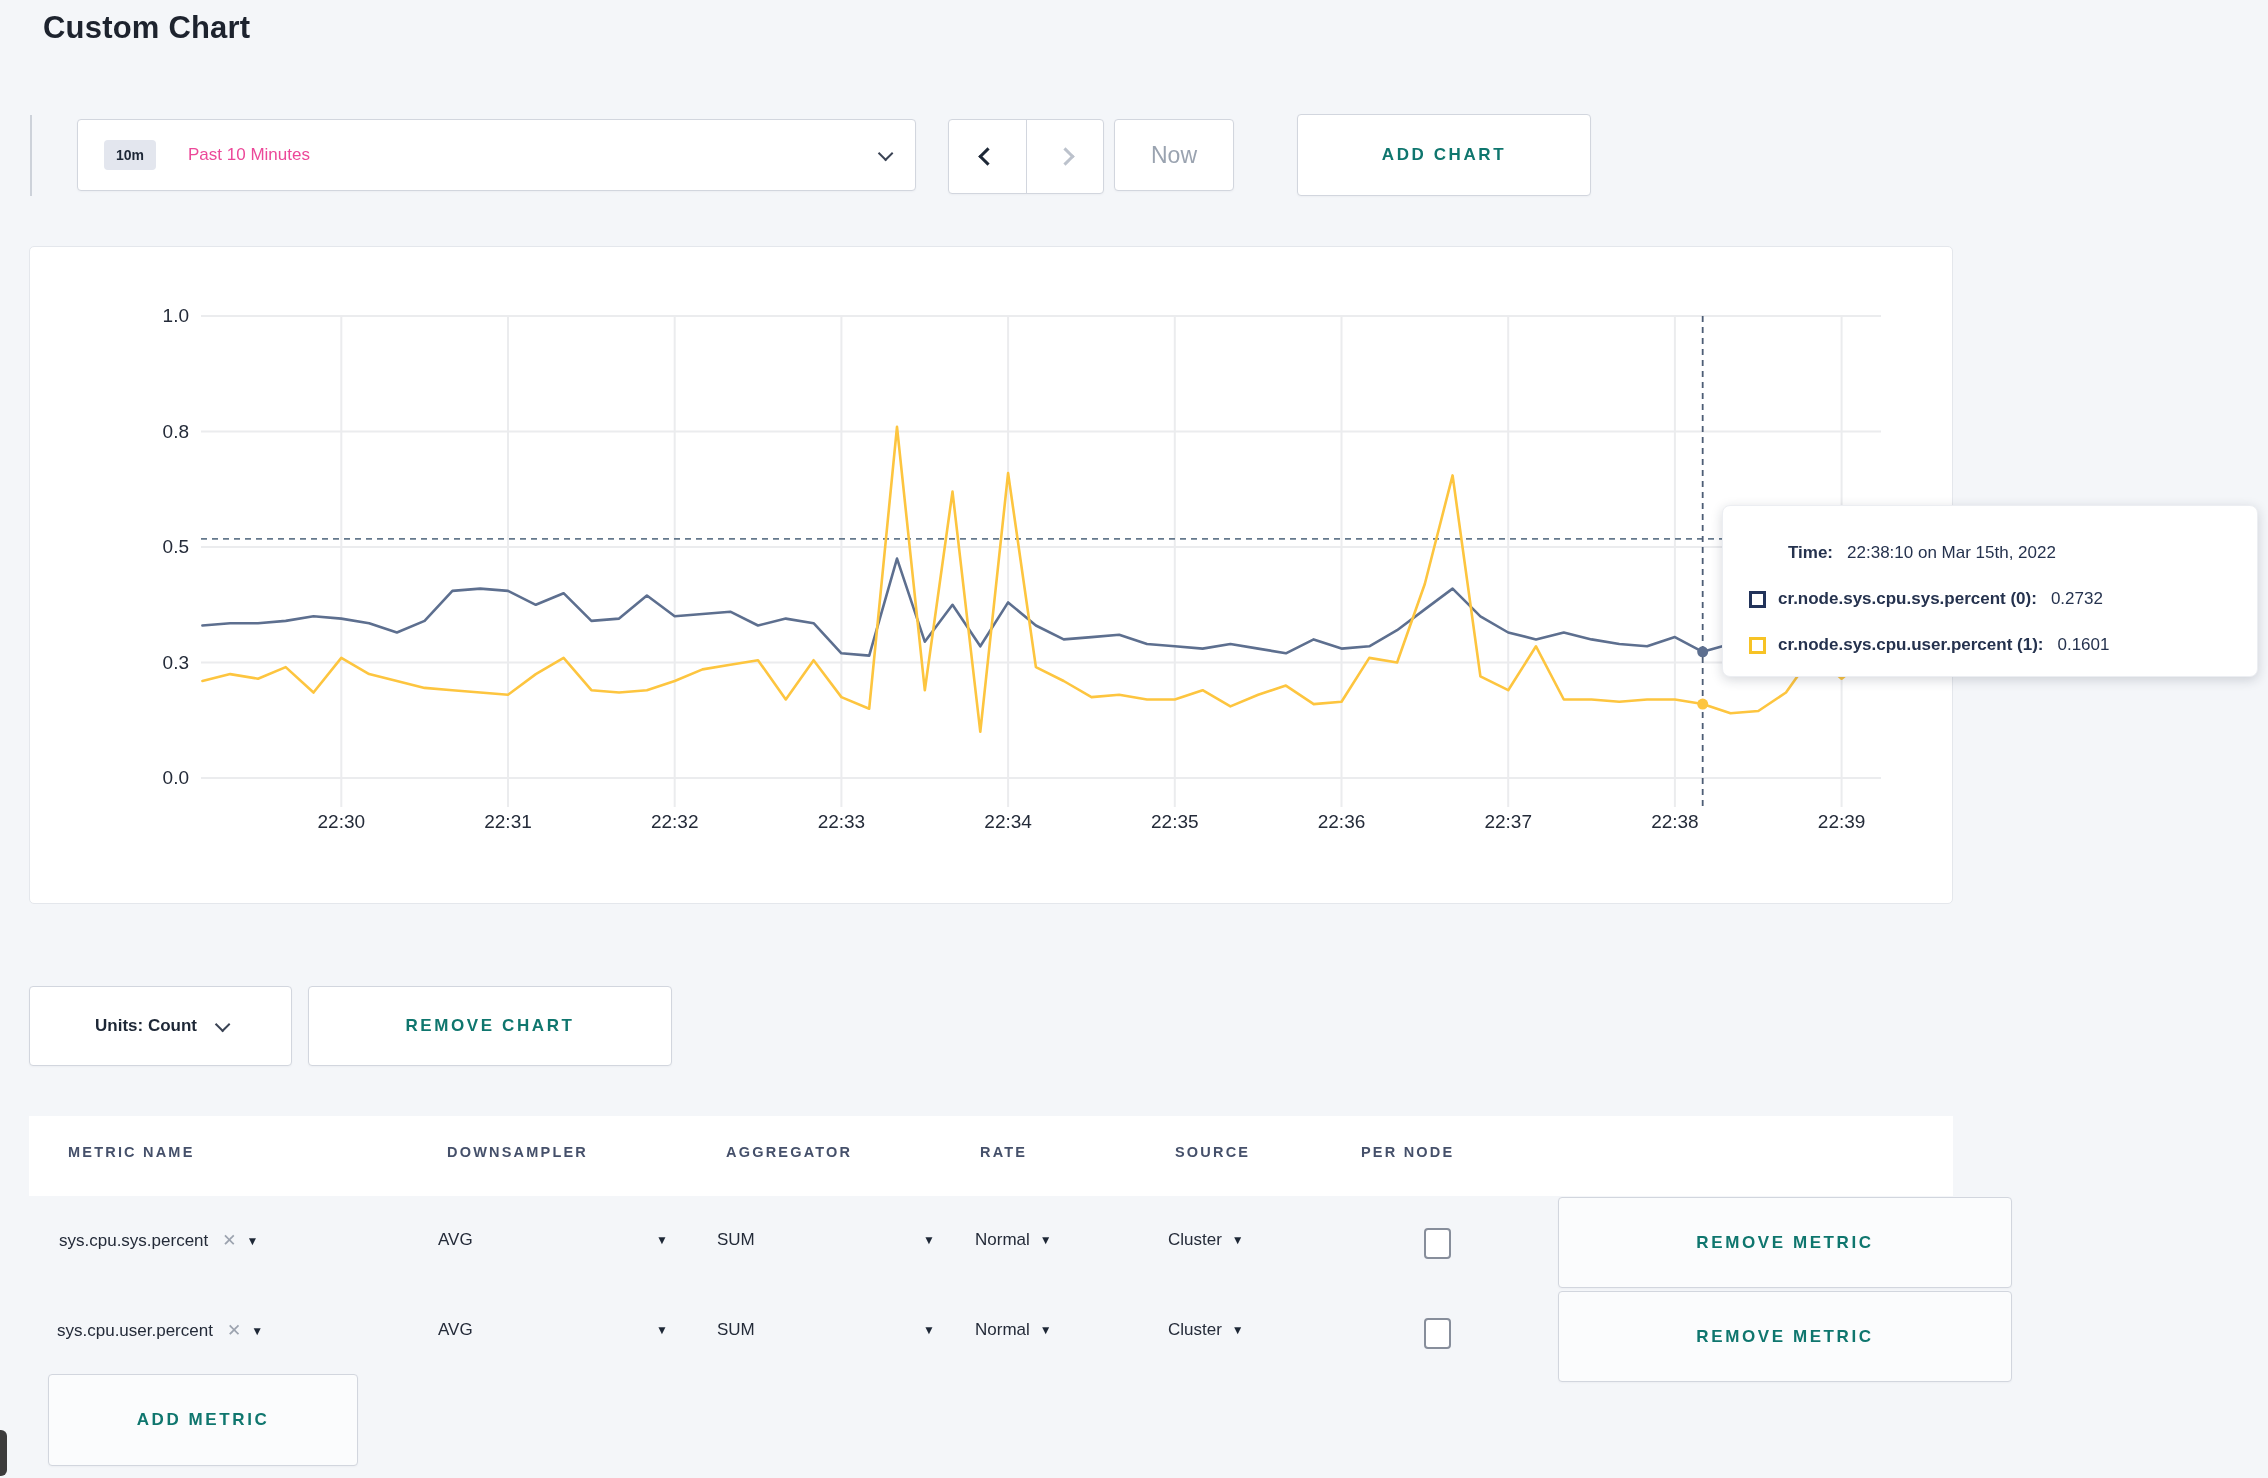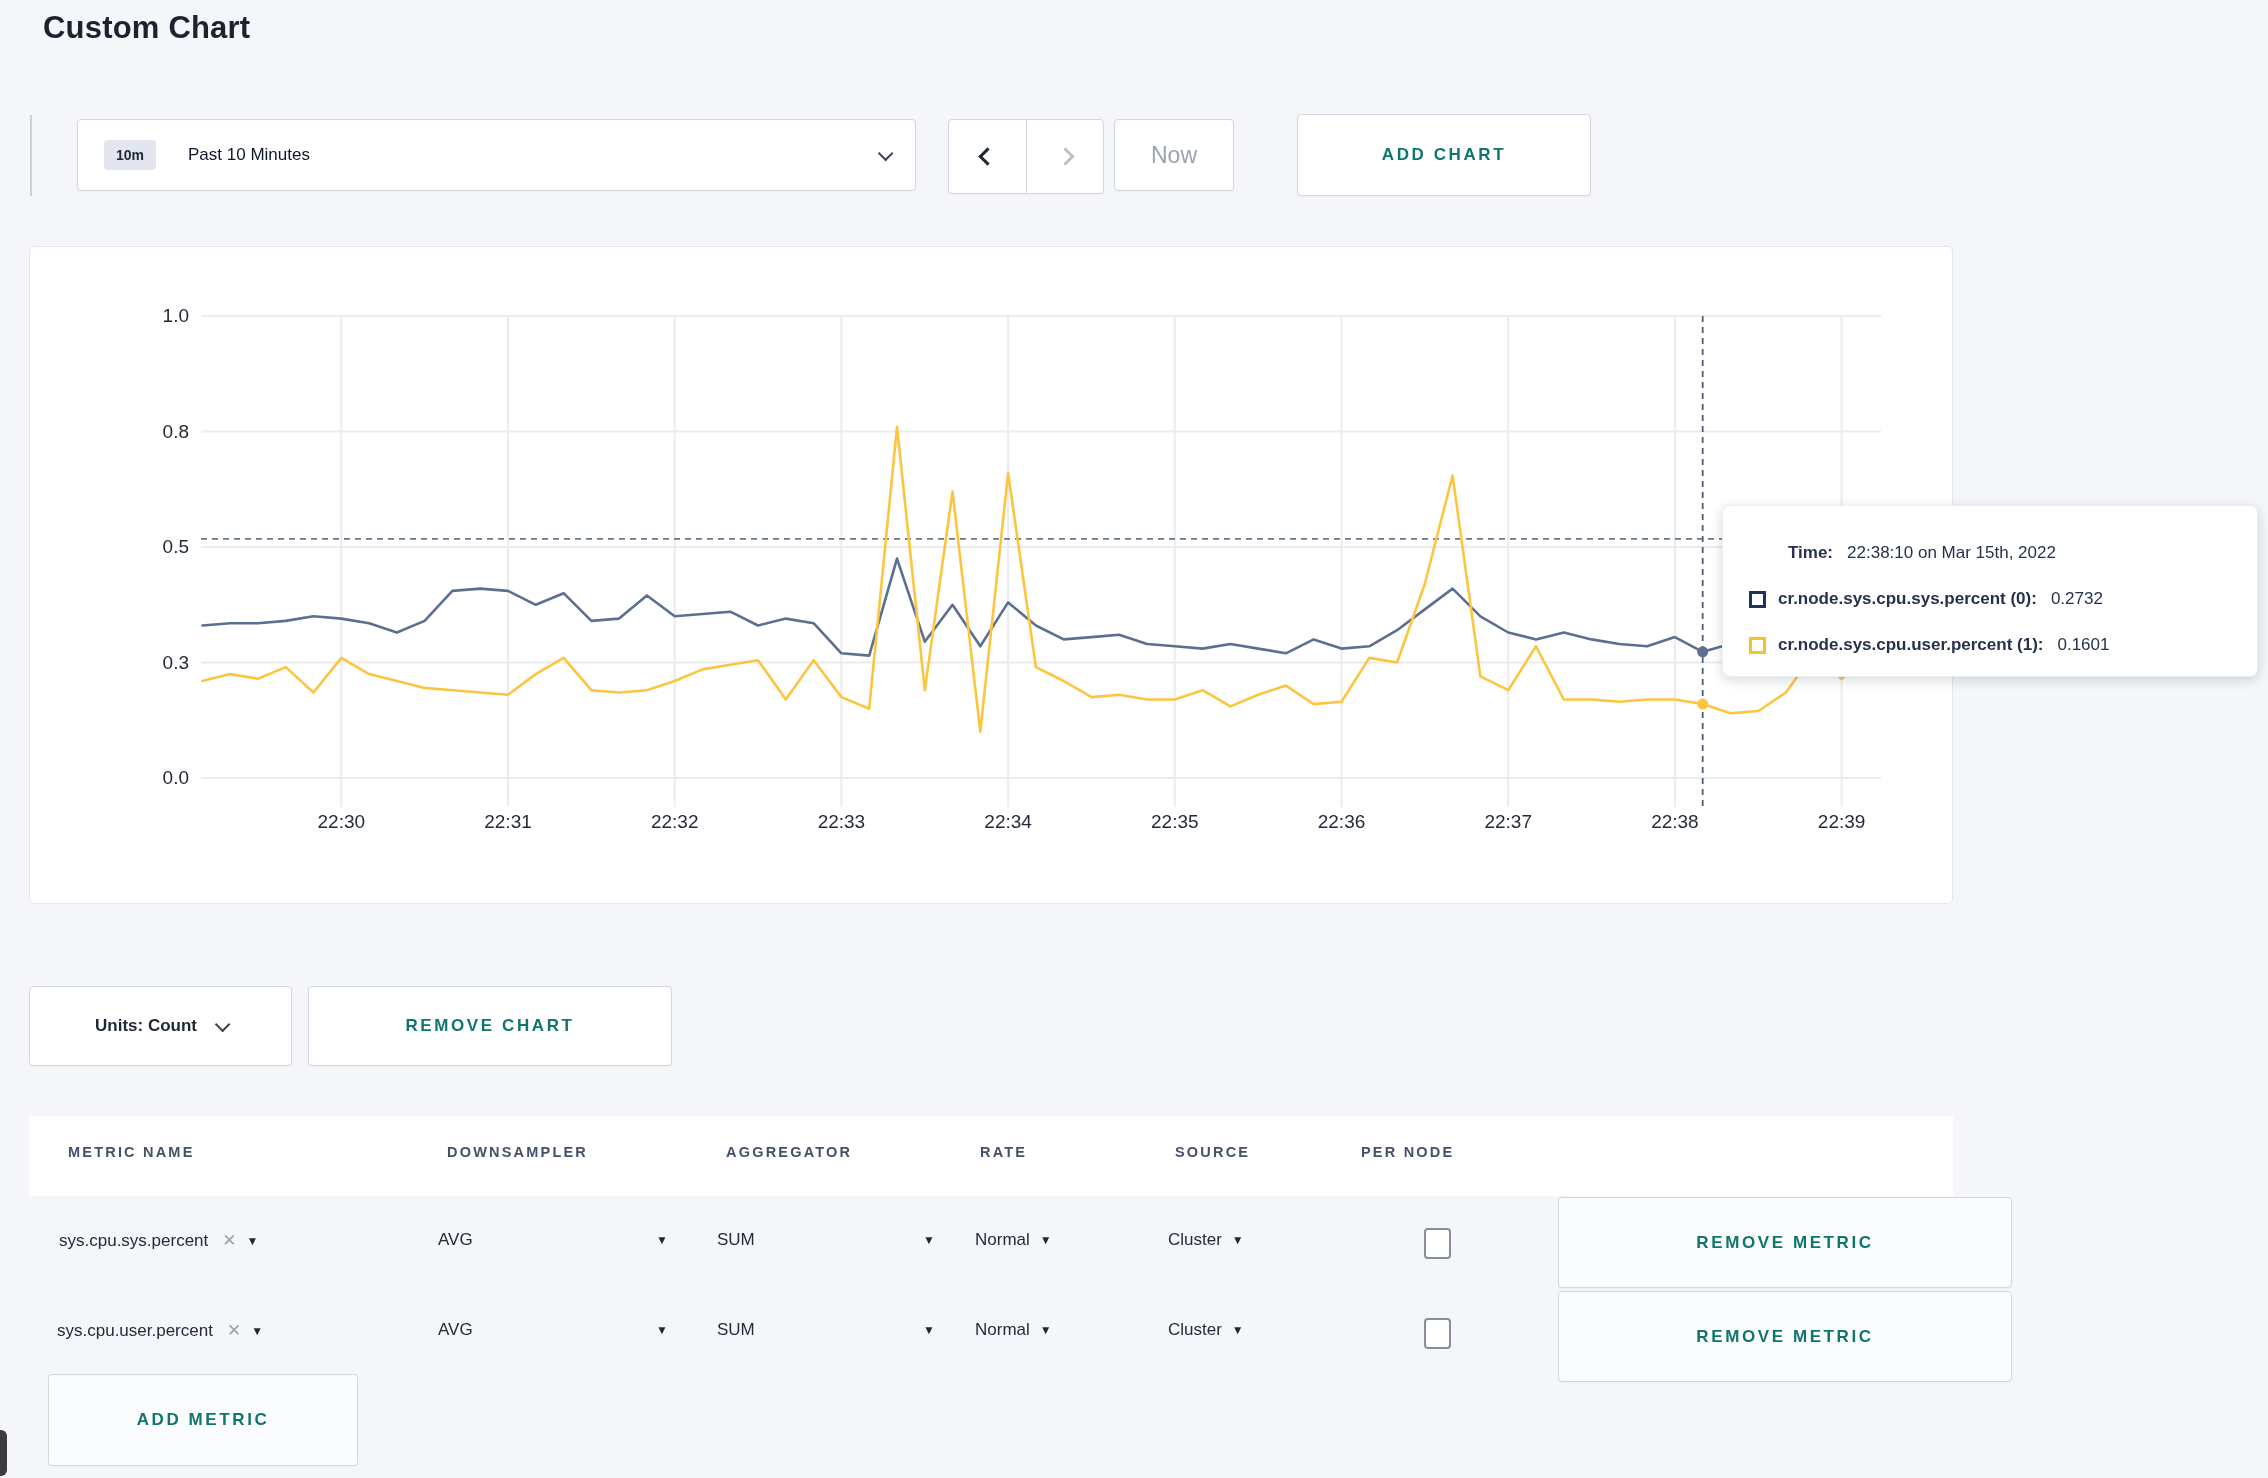--- a/index.html
+++ b/index.html
@@ -20,21 +20,21 @@
 
   .btn-box {
     background:#fff; border:1.5px solid #d2d6de; border-radius:4px;
     display:flex; align-items:center; box-shadow:0 1px 2px rgba(40,50,70,.04);
   }
   .time-dropdown { left:77px; top:119px; width:839px; height:72px; padding:0 26px; cursor:pointer; }
   .time-badge {
     background:#e3e6ee; border-radius:4px; padding:7px 12px;
     font-size:14px; font-weight:700; color:#1d2736;
   }
-  .time-label { margin-left:32px; font-size:17px; color:#0f172a; }
+  .time-label { margin-left:32px; font-size:17px; color:#ec4899; }
   .spacer { flex:1; }
 
   .chev { display:inline-block; }
   .chev-down { width:11px; height:11px; border-right:2px solid #3a4354; border-bottom:2px solid #3a4354; transform:rotate(45deg) translateY(-3px); }
   .chev-left  { width:13px; height:13px; border-left:3px solid #1d2736; border-bottom:3px solid #1d2736; transform:rotate(45deg); }
   .chev-right { width:13px; height:13px; border-right:3px solid #bcc2cc; border-top:3px solid #bcc2cc; transform:rotate(45deg); }
 
   .pager { left:948px; top:119px; width:156px; height:75px; padding:0; }
   .pager .half { width:50%; height:100%; display:flex; align-items:center; justify-content:center; cursor:pointer; }
   .pager .half + .half { border-left:1.5px solid #d2d6de; }

